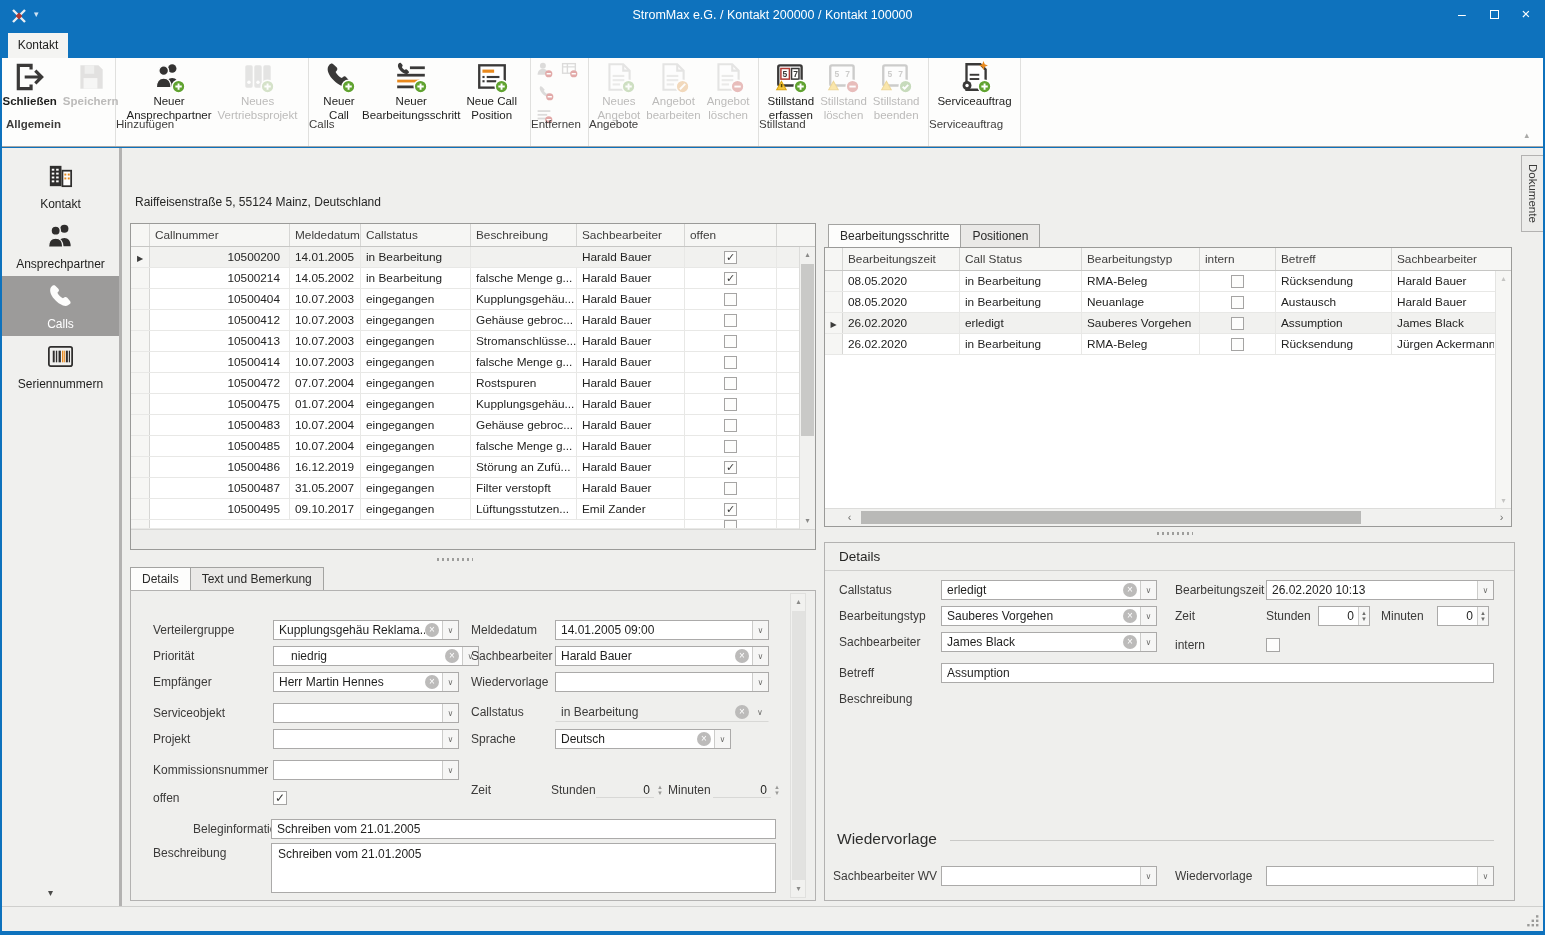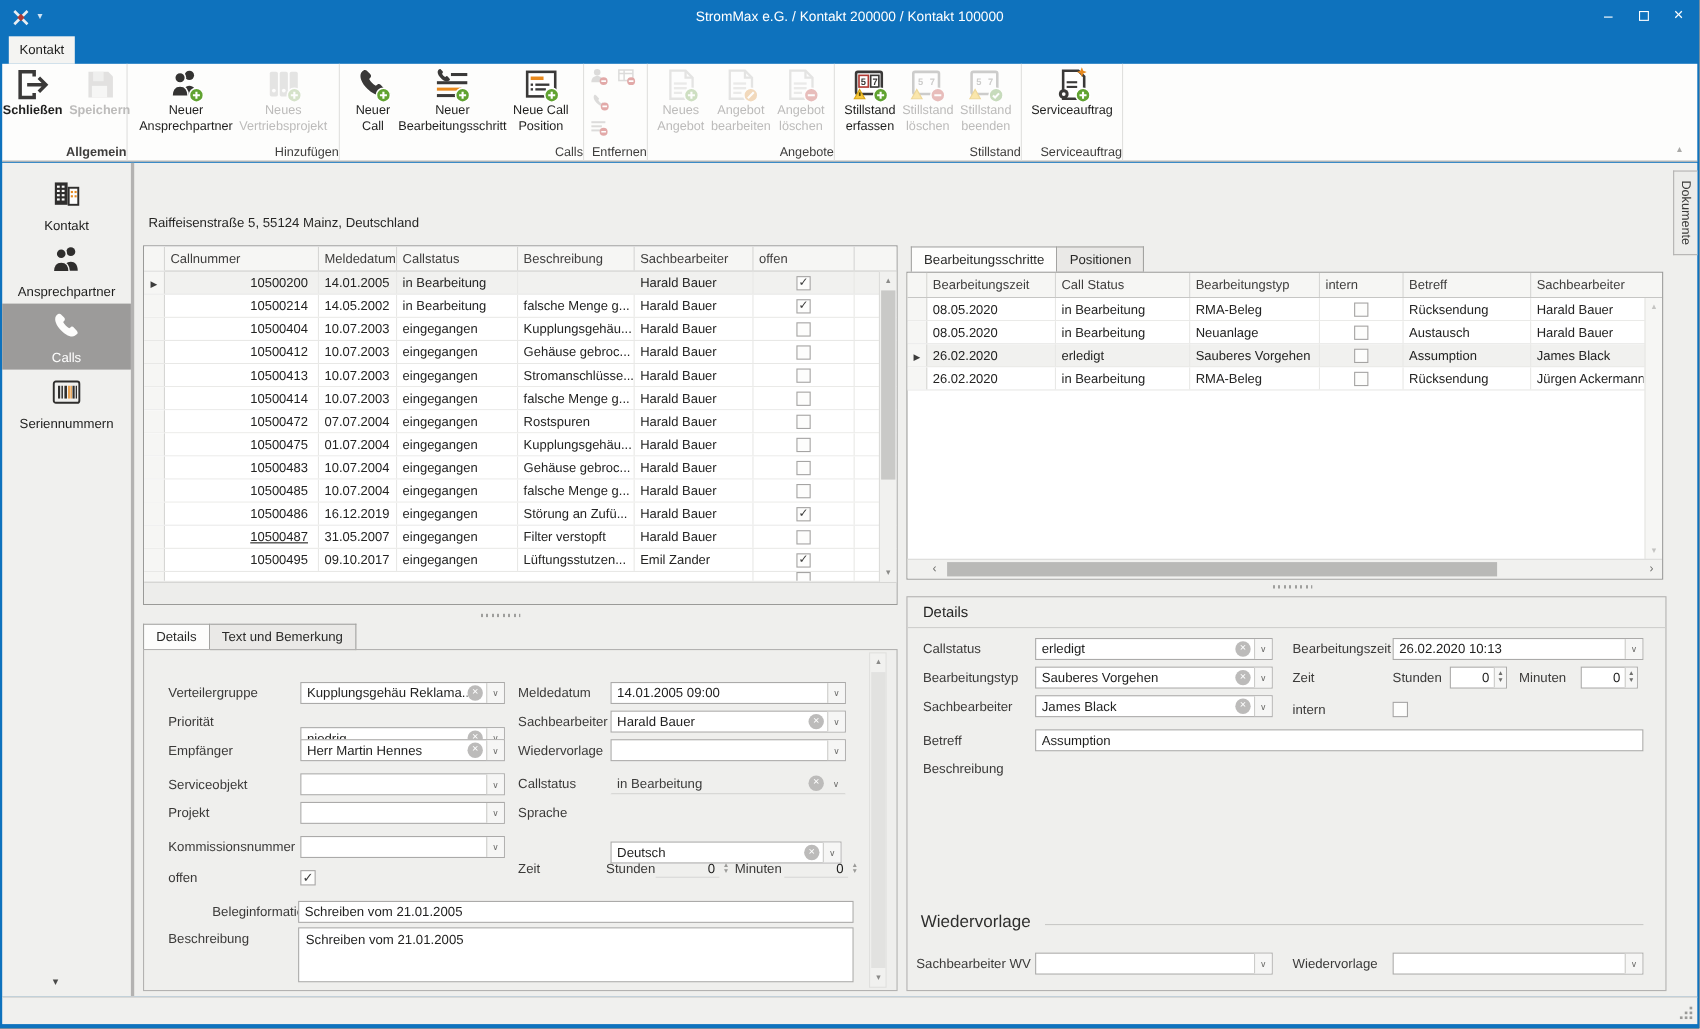--- a/index.html
+++ b/index.html
@@ -15,21 +15,21 @@
   .qat-dd { position:absolute; left:34px; top:9px; color:#cfe3f3; font-size:9px; }
   .winbtn { position:absolute; top:0; width:30px; height:28px; color:#fff; text-align:center; line-height:28px; font-size:14px; }
   .maxglyph { display:inline-block; width:9px; height:9px; border:1px solid #fff; }
 
   
   .tabrow { position:absolute; left:0; top:32px; width:1545px; height:26px; }
   .ribbontab { position:absolute; left:8px; top:1px; width:60px; height:25px; background:#f4f4f2; color:#1d1d1c;
                font-size:12px; text-align:center; line-height:25px; }
   .ribbon { position:absolute; left:2px; top:58px; width:1541px; height:89px; background:#fdfdfc; border-bottom:1px solid #a6a6a4; }
   .rgroup { position:absolute; top:0; height:88px; border-right:1px solid #e0e0de; }
-  .glabel { position:absolute; bottom:1px; left:0; width:100%; text-align:right; font-size:11.5px; color:#3e3d3c; }
+  .glabel { position:absolute; bottom:16px; left:0; width:100%; text-align:left; font-size:11.5px; color:#3e3d3c; }
   .btnrow { display:flex; justify-content:center; align-items:flex-start; height:70px; padding-top:2px; }
   .rbtn { display:flex; flex-direction:column; align-items:center; padding:0 3px; }
   .rbtn .rlabel { font-size:11.5px; line-height:13.5px; color:#1e1e1d; text-align:center; white-space:pre-line; margin-top:1px; }
   .rbtn.disabled .rlabel { color:#bcbbba; }
   .rbtn.disabled svg.big { opacity:.42; }
   svg.big { width:34px; height:34px; }
   .ribbon-collapse { position:absolute; right:14px; bottom:6px; color:#a9a9a7; font-size:9px; }
   .mini { position:absolute; }
   .mini svg { width:17px; height:17px; opacity:.55; }
 
@@ -606,21 +606,21 @@
           <div class="tc" style="width:110px;">eingegangen</div>
           <div class="tc" style="width:106px;">Störung an Zufü...</div>
           <div class="tc" style="width:108px;">Harald Bauer</div>
           <div class="tc cbcell" style="width:92px;">
               <span class="cb on"></span>
             </div>
           <div class="tc" style="width:22px; border-right:none;"></div>
         </div>
           <div class="trow">
           <div class="tc ind" style="width:19px;"><span class="rowarrow">▶</span></div>
-          <div class="tc num" style="width:140px;text-decoration:underline;">10500487</div>
+          <div class="tc num" style="width:140px;">10500487</div>
           <div class="tc" style="width:71px;">31.05.2007</div>
           <div class="tc" style="width:110px;">eingegangen</div>
           <div class="tc" style="width:106px;">Filter verstopft</div>
           <div class="tc" style="width:108px;">Harald Bauer</div>
           <div class="tc cbcell" style="width:92px;">
               <span class="cb"></span>
             </div>
           <div class="tc" style="width:22px; border-right:none;"></div>
         </div>
           <div class="trow">
@@ -732,21 +732,21 @@
     </div>
     <div class="panelbox" style="left:8px; top:442px; width:686px; height:311px; background:#fdfdfc0d;">
 
       <div class="fl" style="left:22px; top:29px;">Verteilergruppe</div>
       <div class="combo" style="left:142px; top:29px; width:186px;">
         <span class="val">Kupplungsgehäu Reklama...</span>
           <span class="clear">×</span>
           <span class="dd">∨</span>
       </div>
       <div class="fl" style="left:22px; top:55px;">Priorität</div>
-      <div class="combo" style="left:142px; top:70px; width:186px;">
+      <div class="combo" style="left:142px; top:55px; width:206px;padding-left:12px;">
         <span class="val">niedrig</span>
           <span class="clear">×</span>
           <span class="dd">∨</span>
       </div>
       <div class="fl" style="left:22px; top:81px;">Empfänger</div>
       <div class="combo" style="left:142px; top:81px; width:186px;">
         <span class="val">Herr Martin Hennes</span>
           <span class="clear">×</span>
           <span class="dd">∨</span>
       </div>
@@ -784,21 +784,21 @@
         <span class="val"></span>
           <span class="dd">∨</span>
       </div>
       <div class="fl" style="left:340px; top:111px;">Callstatus</div>
       <div class="combo flat" style="left:424px; top:111px; width:214px;">
         <span class="val" style="color:#3c3c3b;">in Bearbeitung</span>
           <span class="clear">×</span>
           <span class="dd">∨</span>
       </div>
       <div class="fl" style="left:340px; top:138px;">Sprache</div>
-      <div class="combo" style="left:424px; top:138px; width:210px;margin-top:36px;">
+      <div class="combo" style="left:424px; top:138px; width:176px;">
         <span class="val">Deutsch</span>
           <span class="clear">×</span>
           <span class="dd">∨</span>
       </div>
       <div class="fl" style="left:340px; top:189px;">Zeit</div>
       <div class="fl" style="left:420px; top:189px;">Stunden</div>
       <div class="spinflat" style="left:465px; top:189px;">
         <span class="sval">0</span>
           <span class="spinarr">
             <span>▲</span>

